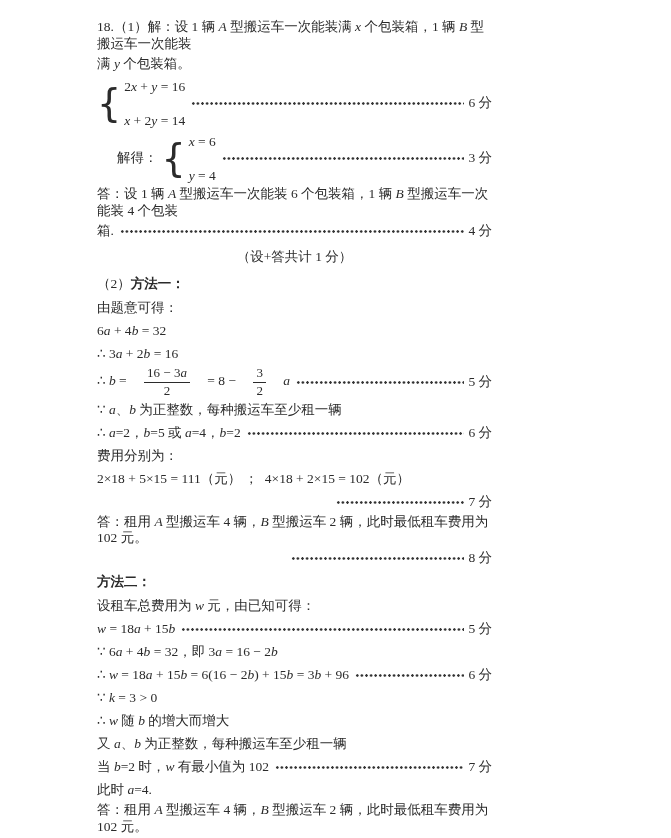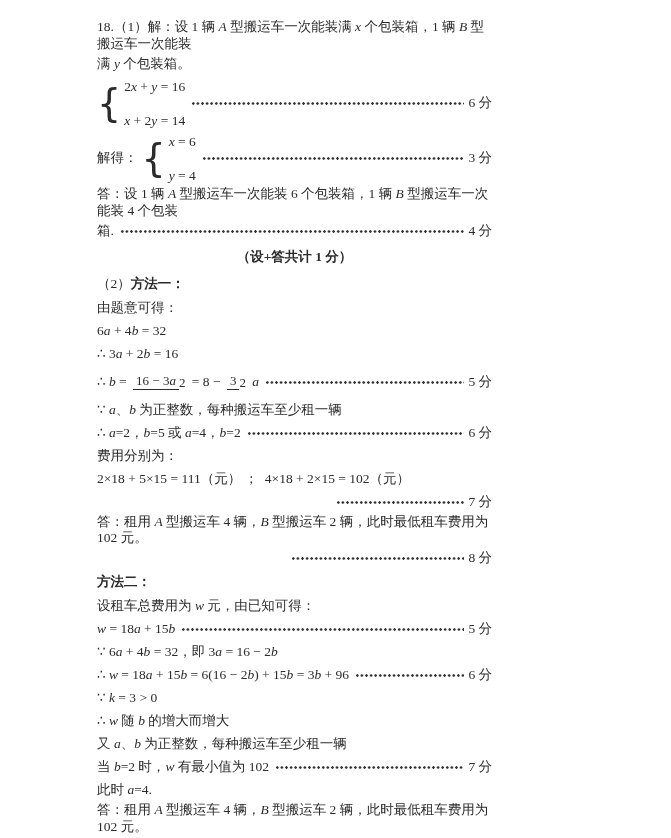--- a/index.html
+++ b/index.html
@@ -14,45 +14,45 @@
   }
   .doc{
     box-sizing:border-box;width:576px;height:838px;
     padding:19px 84px 0 97px;
   }
   .line{
     display:flex;align-items:center;min-height:23px;
   }
   .line .content{flex:0 1 auto;white-space:pre-wrap;}
   .line.tall{min-height:33px;}
-  .line.center-line{justify-content:center;font-weight:bold;min-height:25px;margin:2px 0 2px;}
+  .line.center-line{justify-content:center;font-weight:normal;min-height:25px;margin:2px 0 2px;}
   .line.heading-line{min-height:25px;}
   .heading-bold{font-weight:bold;}
   .vit{font-style:italic;}
   .rm{font-style:normal;}
   .leader{
     flex:1 1 auto;min-width:18px;height:13px;margin:0 4px 0 6px;align-self:center;
     background-image:radial-gradient(circle,var(--dot) 1.1px,transparent 1.45px);
     background-size:4.6px 13px;background-repeat:repeat-x;background-position:0 center;
   }
   .score{white-space:nowrap;flex:0 0 auto;}
   .spacer{flex:0 0 auto;height:1px;}
   
   .sys{display:flex;align-items:center;min-height:46px;}
-  .sys .sys-label{white-space:pre;margin-right:4px;}
+  .sys .sys-label{white-space:pre;margin-right:4px;margin-left:20px;}
   .brace{
     font-family:"DejaVu Sans",sans-serif;font-size:38px;line-height:36px;
     font-weight:400;transform:scaleY(1.05);margin-right:3px;color:var(--fg);
   }
   .sys-eqs{display:flex;flex-direction:column;gap:13px;}
   .sys-eq{line-height:21px;white-space:pre-wrap;}
   
   .frac{
-    display:inline-flex;flex-direction:row;align-items:center;
-    vertical-align:middle;margin:0 3px;line-height:1.05;font-size:13px;
+    display:inline-flex;flex-direction:column;align-items:center;
+    vertical-align:middle;margin:0 14px;line-height:1.05;font-size:13px;
   }
   .frac .num{padding:0 3px 1.5px;border-bottom:1px solid var(--fg);white-space:pre;}
   .frac .den{padding-top:1.5px;white-space:pre;}
 </style>
 </head>
 <body>
 
 <div class="doc">
   <div id="solution-body">
       <div class="line">

